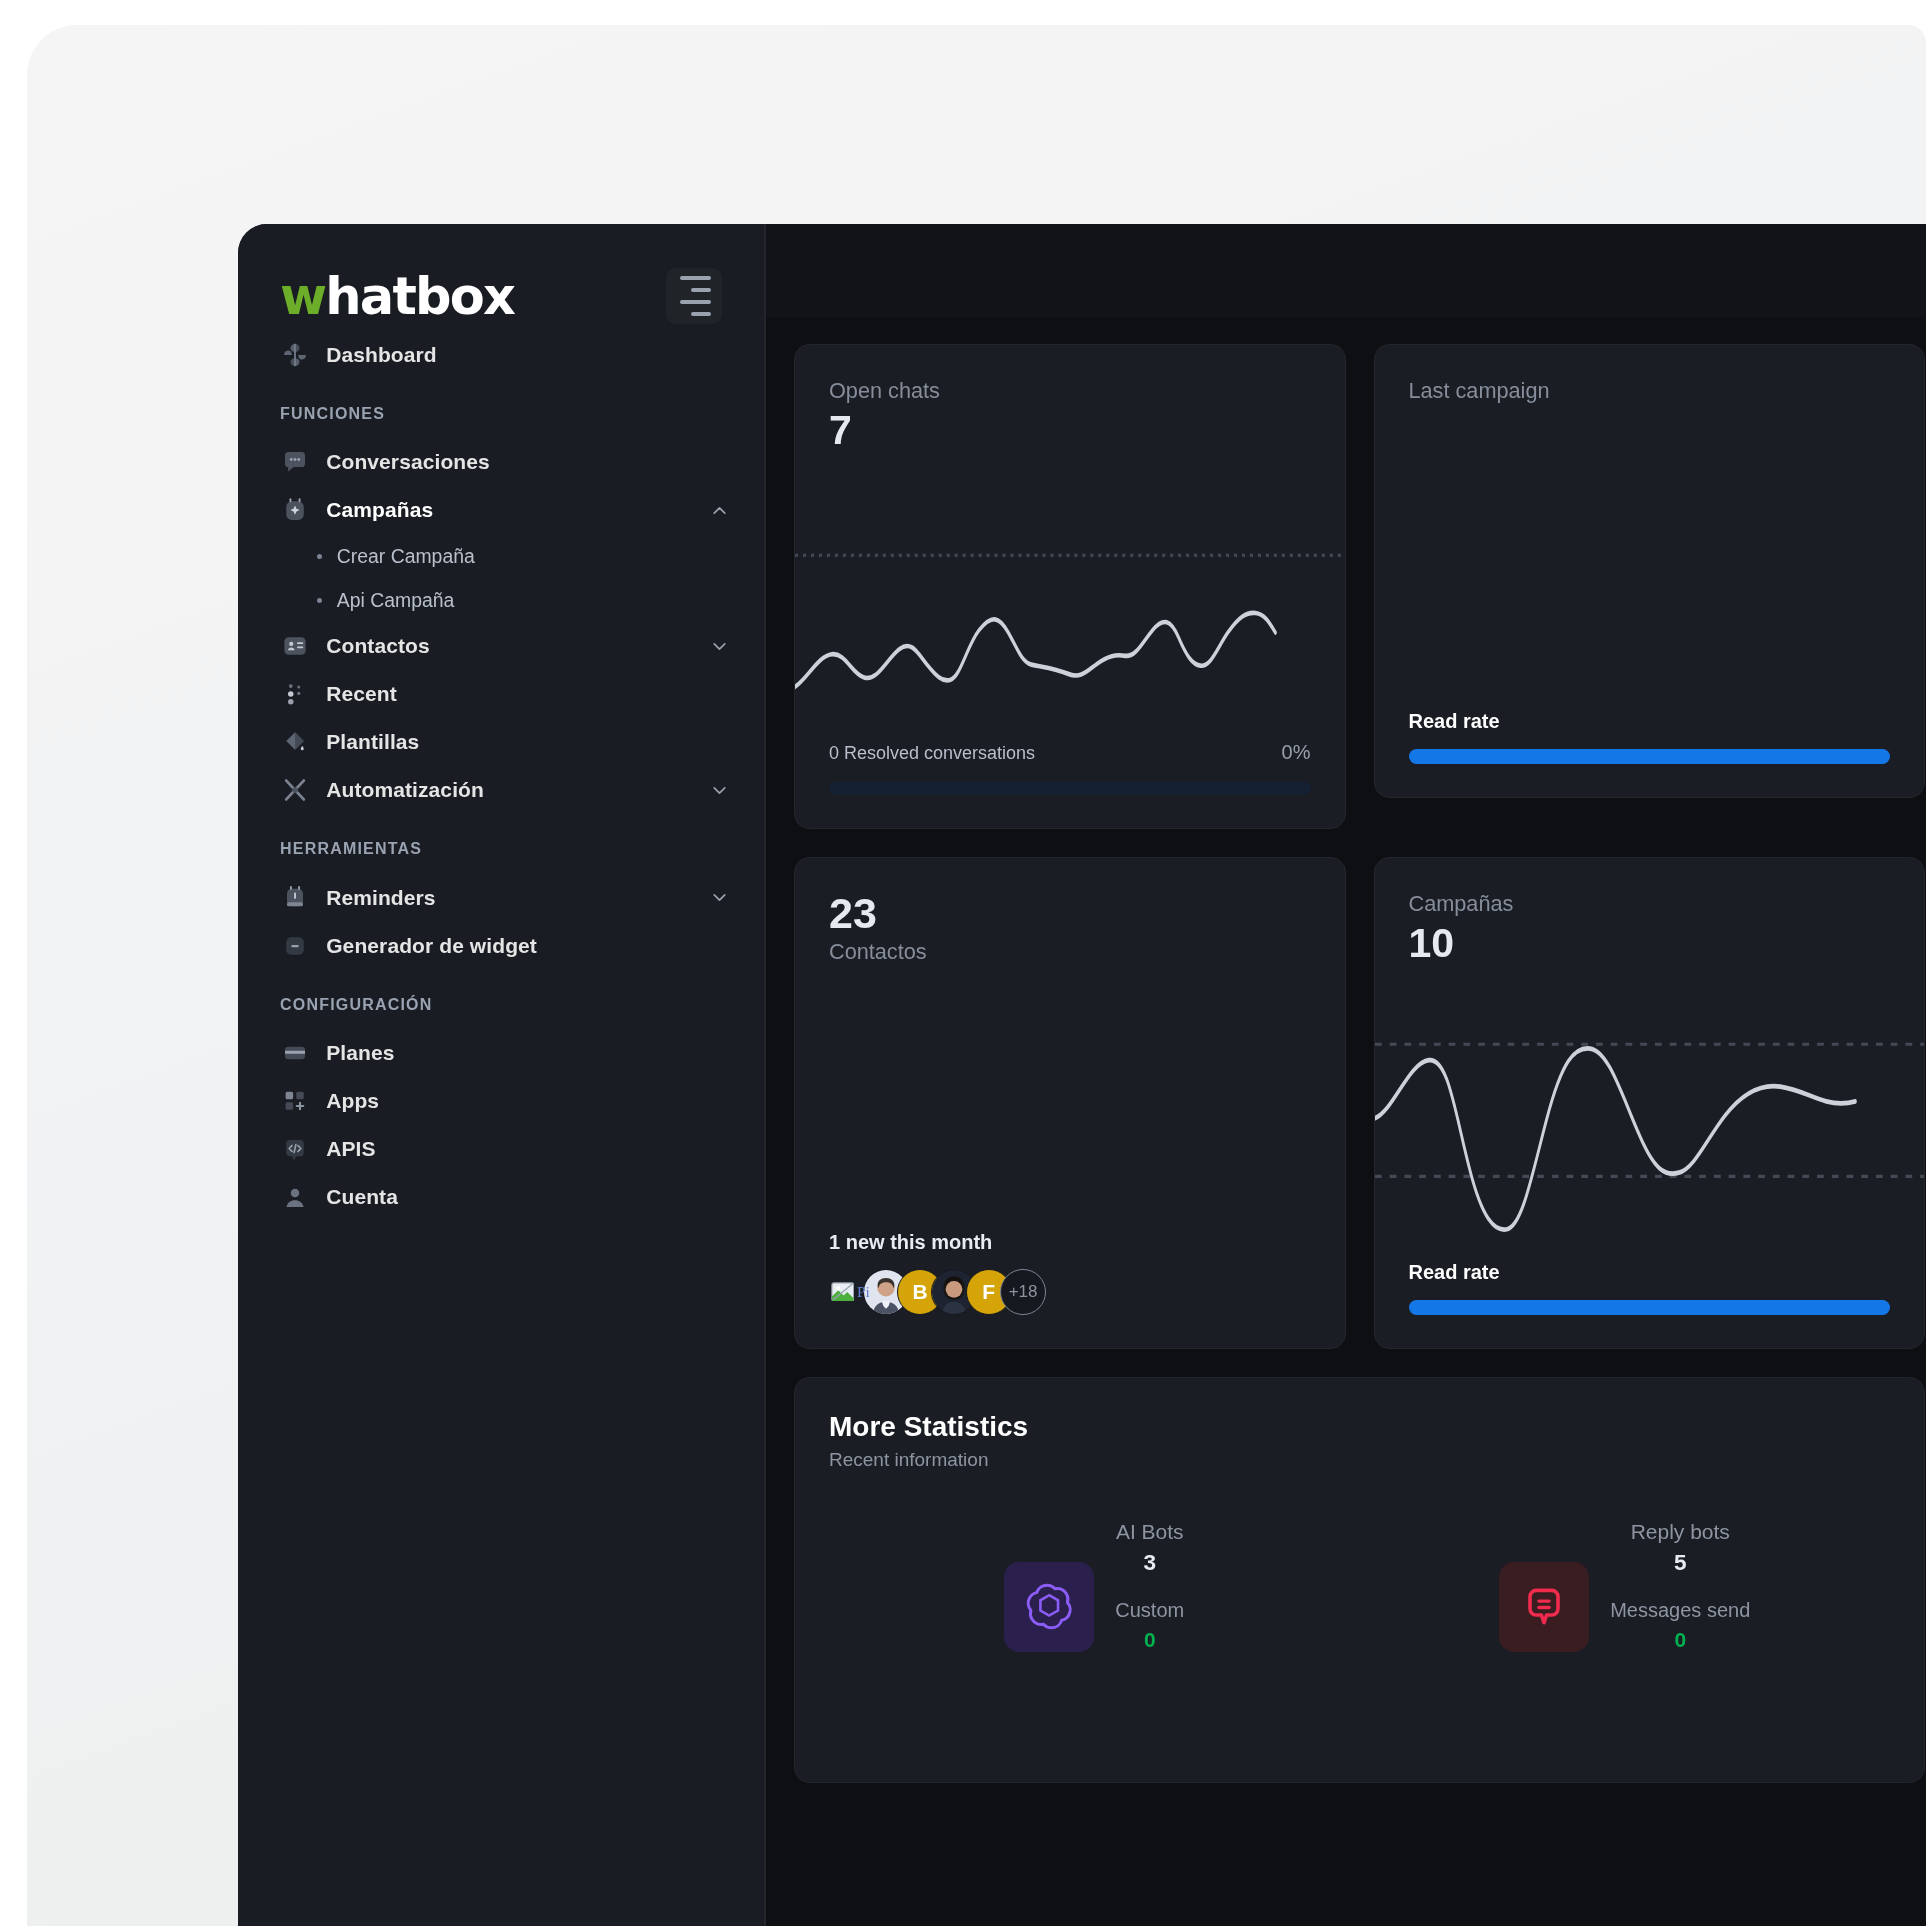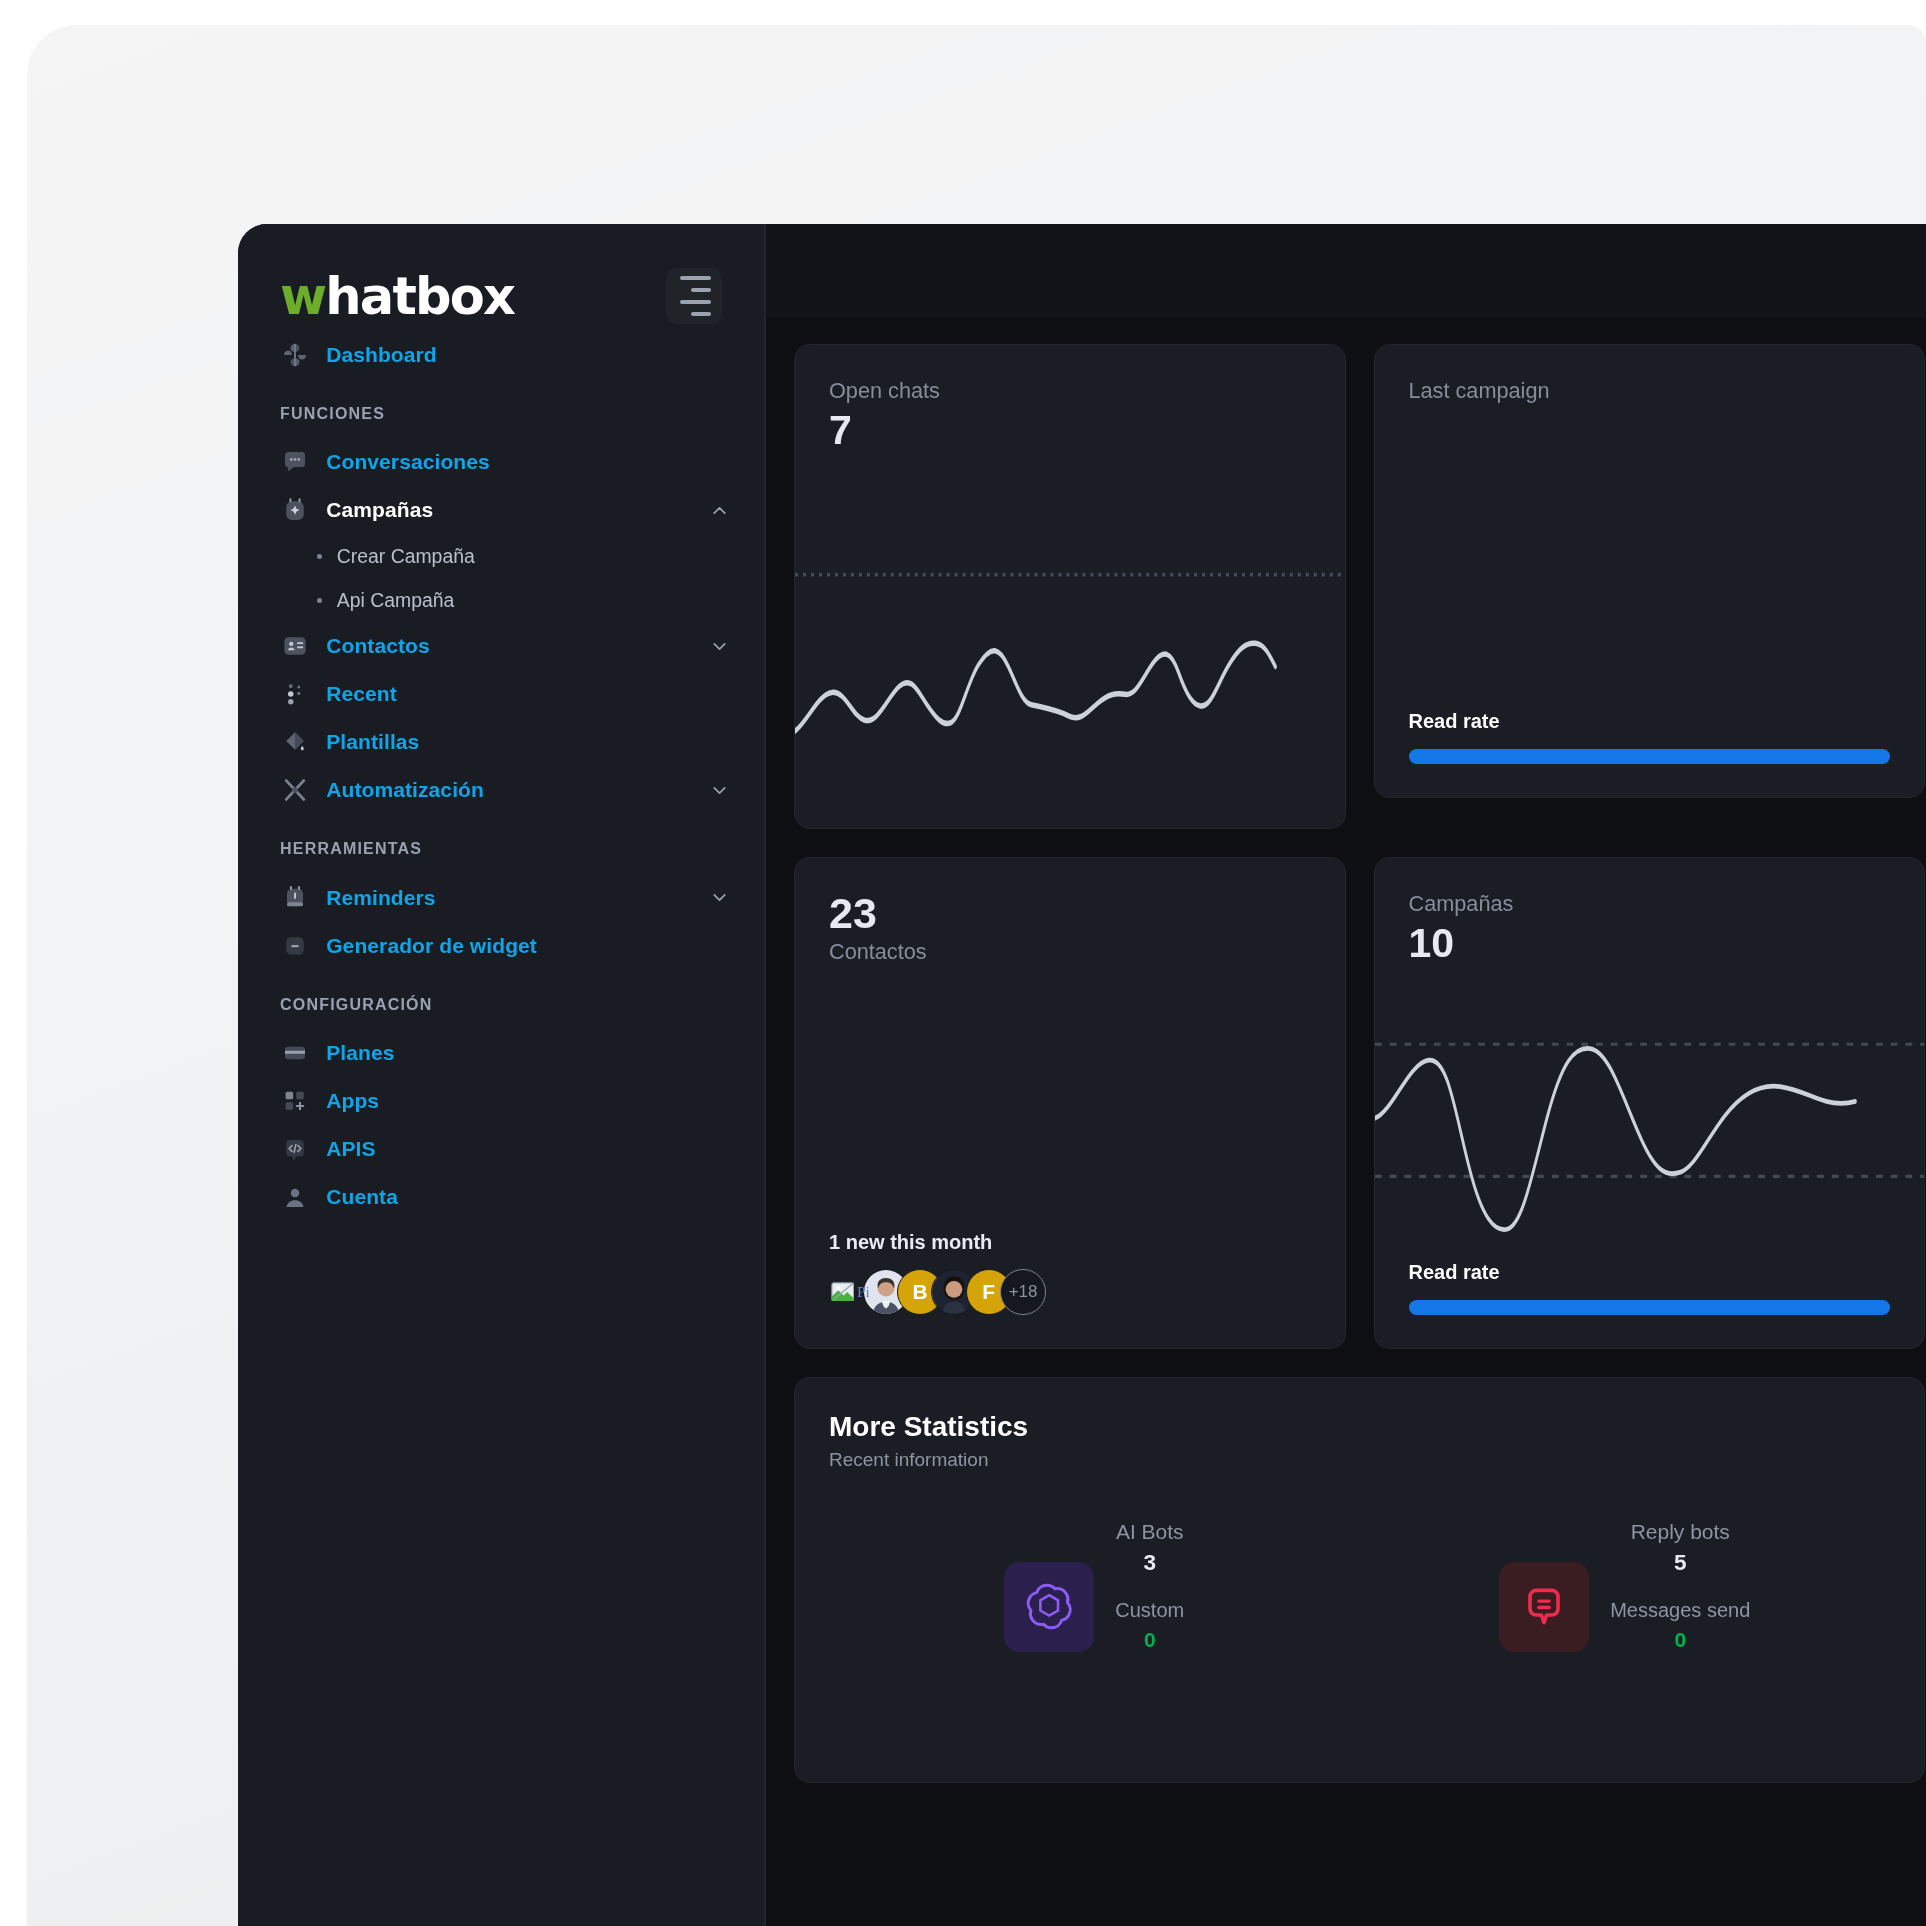--- a/index.html
+++ b/index.html
@@ -69,21 +69,21 @@
     display:flex; align-items:center;
     height:48px; padding-left:42px; padding-right:34px;
     gap:16.2px; cursor:pointer; position:relative;
   }
   .nav-item .ico{
     width:30px; height:30px; flex:0 0 30px;
     display:flex; align-items:center; justify-content:center;
   }
   .nav-item .ico svg{ width:30px; height:30px; display:block; }
   .nav-label{
-    font-size:21px; font-weight:700; color:#0ea5e9;
+    font-size:21px; font-weight:700; color:#e5e5e5;
     letter-spacing:0.1px; white-space:nowrap;
   }
   .nav-item.active .nav-label{ color:#ffffff; }
   .chev{ margin-left:auto; width:21px; height:21px; flex:0 0 21px; }
   .chev svg{ width:21px; height:21px; display:block; }
 
   .nav-section{
     font-size:16px; font-weight:700; letter-spacing:1.2px;
     color:#9aa3b2; padding-left:42px;
     margin-top:26px; margin-bottom:15.3px;
@@ -407,20 +407,29 @@
 
           <div class="card" id="card-open-chats">
             <div class="card-pad">
               <div class="card-label">Open chats</div>
               <div class="card-big">7</div>
               <div class="spark-wrap">
                 <svg viewBox="0 0 1790 560" preserveAspectRatio="none">
                   <line x1="0" y1="200" x2="1790" y2="200" stroke="#444a55" stroke-width="6" stroke-dasharray="10 16"></line>
                   <path d="M0 455 C 40 440 75 395 120 392 C 165 389 185 430 225 437 C 270 445 300 400 340 382 C 380 364 400 390 430 412 C 460 434 480 446 505 442 C 540 436 560 375 600 345 C 640 315 665 318 695 350 C 725 382 740 408 770 412 C 810 417 850 420 890 430 C 930 440 950 425 985 410 C 1020 395 1045 392 1075 395 C 1110 398 1130 370 1165 345 C 1200 320 1225 325 1250 360 C 1275 395 1295 412 1320 414 C 1355 417 1375 380 1410 350 C 1445 320 1470 310 1500 312 C 1530 314 1545 330 1565 350" fill="none" stroke="#cdd2da" stroke-width="9" stroke-linecap="round" stroke-linejoin="round"></path>
                 </svg>
+              </div>
+              <div class="card-foot">
+                <div class="foot-row">
+                  <span class="foot-text">0 Resolved conversations</span>
+                  <span class="foot-pct">0%</span>
+                </div>
+                <div class="progress-track">
+                  <div class="progress-fill" style="width:0%"></div>
+                </div>
               </div>
             </div>
           </div>
 
           <div class="card" id="card-last-campaign">
             <div class="card-pad">
               <div class="card-label">Last campaign</div>
               <div style="flex:1"></div>
               <div class="read-rate-label">Read rate</div>
               <div class="blue-bar"></div>

